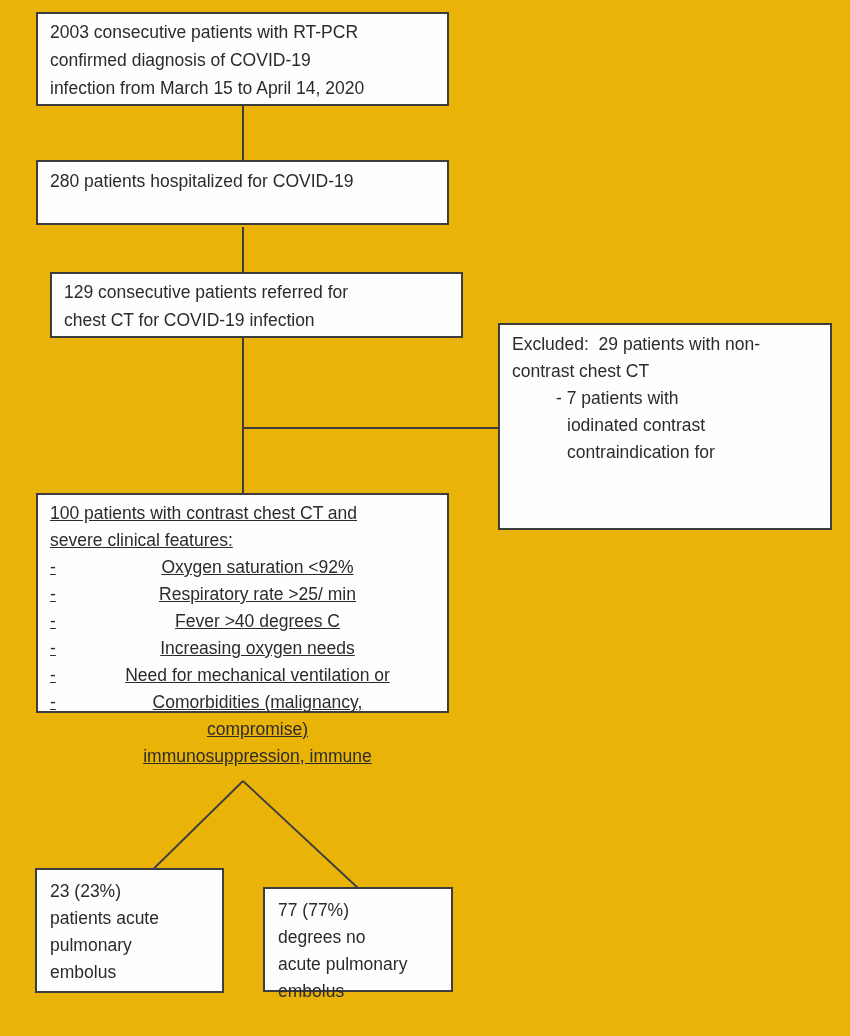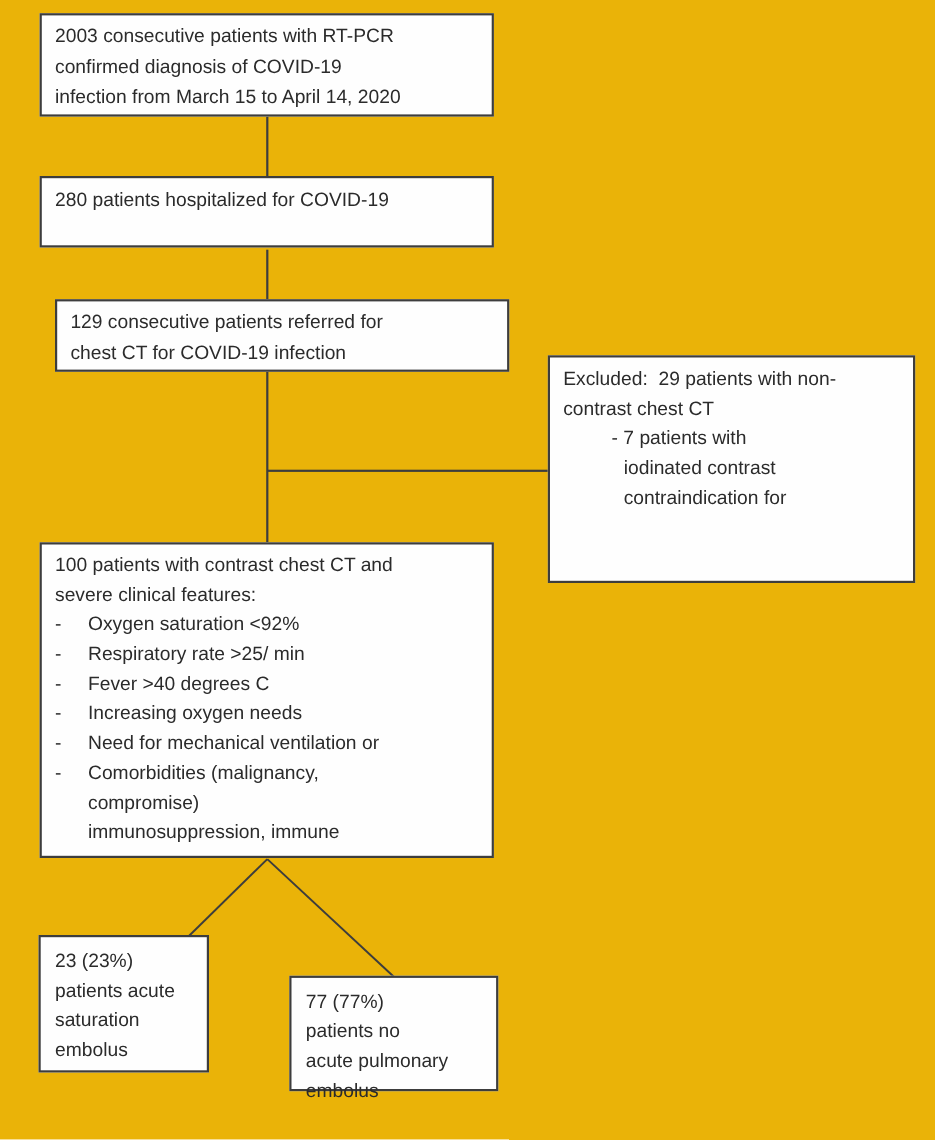--- a/index.html
+++ b/index.html
@@ -13,30 +13,30 @@
   .box {
     position:absolute; box-sizing:border-box;
     border:2px solid #3d3d3d; background:#fefefe;
     font-size:17.5px; line-height:28px;
   }
   .ln { white-space:pre; }
   #box-total        { left:36px;  top:12px;  width:413px; height:94px;  padding:4px 12px; }
   #box-hospitalized { left:36px;  top:160px; width:413px; height:65px;  padding:5px 12px; }
   #box-referred     { left:36px;  top:272px; width:413px; height:66px;  padding:4px 12px;margin-left:14px; }
   #box-excluded     { left:498px; top:323px; width:334px; height:207px; padding:6px 12px; line-height:27px; }
-  #box-contrast     { left:36px;  top:493px; width:413px; height:287px; padding:5px 12px; line-height:27px; }
-  #box-pe           { left:35px;  top:850px; width:155px; height:125px; padding:8px 13px; line-height:27px; }
+  #box-contrast     { left:36px;  top:493px; width:413px; height:220px; padding:5px 12px; line-height:27px;text-decoration:underline; }
+  #box-pe           { left:35px;  top:868px; width:189px; height:125px; padding:8px 13px; line-height:27px; }
   #box-nope         { left:263px; top:887px; width:190px; height:105px; padding:8px 13px; line-height:27px; }
 
   .exc-items { padding-left:44px; }
   .exc-item > div:not(:first-child) { margin-left:11px; }
 
   .bullet { display:flex; }
   .bullet .dash { flex:0 0 30px; width:30px; }
-  .bullet .btext { flex:1 1 auto; }
+  .bullet .btext { flex:1 1 auto;text-align:center; }
 
   .vline { position:absolute; width:2px;  background:#3d3d3d; }
   .hline { position:absolute; height:2px; background:#3d3d3d; }
   #v-total-hosp   { left:242px; top:106px; height:54px;  }
   #v-hosp-ref     { left:242px; top:227px; height:45px;  }
   #v-ref-contrast { left:242px; top:338px; height:155px; }
   #h-excluded     { left:243px; top:427px; width:255px;  }
   .diag-svg { position:absolute; left:0; top:0; }
 </style>
 </head>
@@ -123,24 +123,24 @@
           <div class="ln">Comorbidities (malignancy,</div>
           <div class="ln">compromise)</div>
           <div class="ln">immunosuppression, immune</div>
         </div>
     </div>
   </div>
 
   <div class="box" id="box-pe">
       <div class="ln">23 (23%)</div>
       <div class="ln">patients acute</div>
-      <div class="ln">saturation</div>
+      <div class="ln">pulmonary</div>
       <div class="ln">embolus</div>
     </div>
 
   <div class="box" id="box-nope">
       <div class="ln">77 (77%)</div>
-      <div class="ln">patients no</div>
+      <div class="ln">degrees no</div>
       <div class="ln">acute pulmonary</div>
       <div class="ln">embolus</div>
     </div>
 
 </div>
 
 </body></html>

